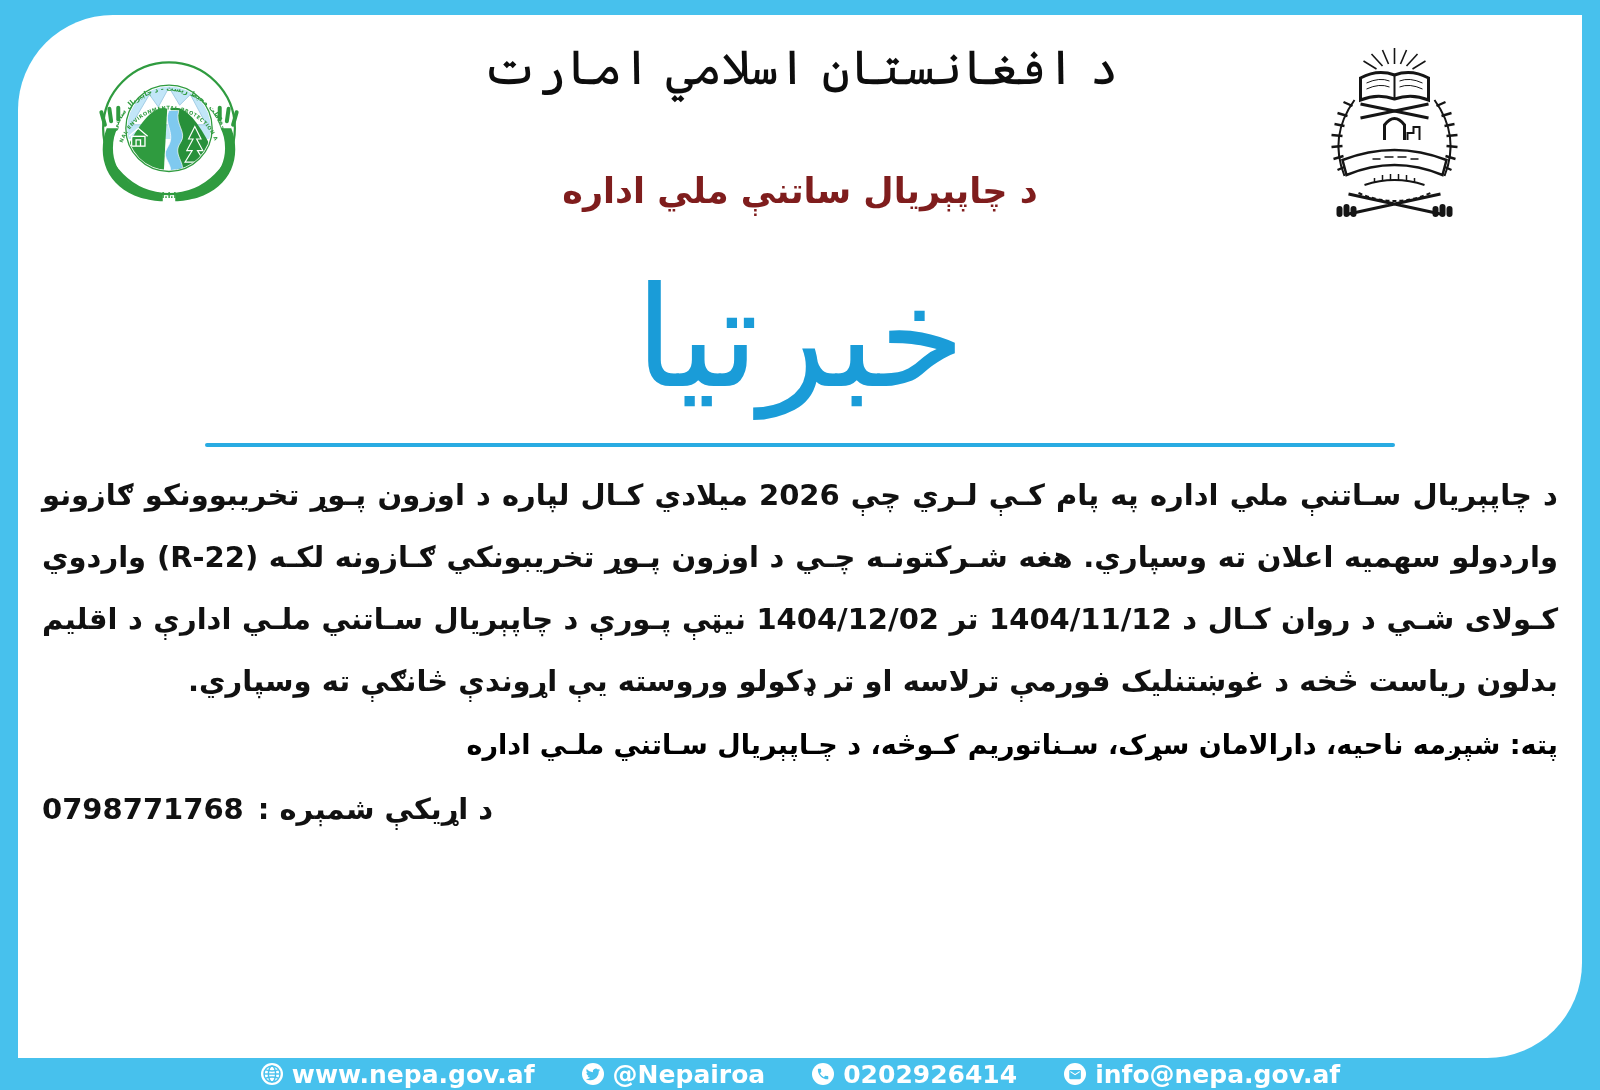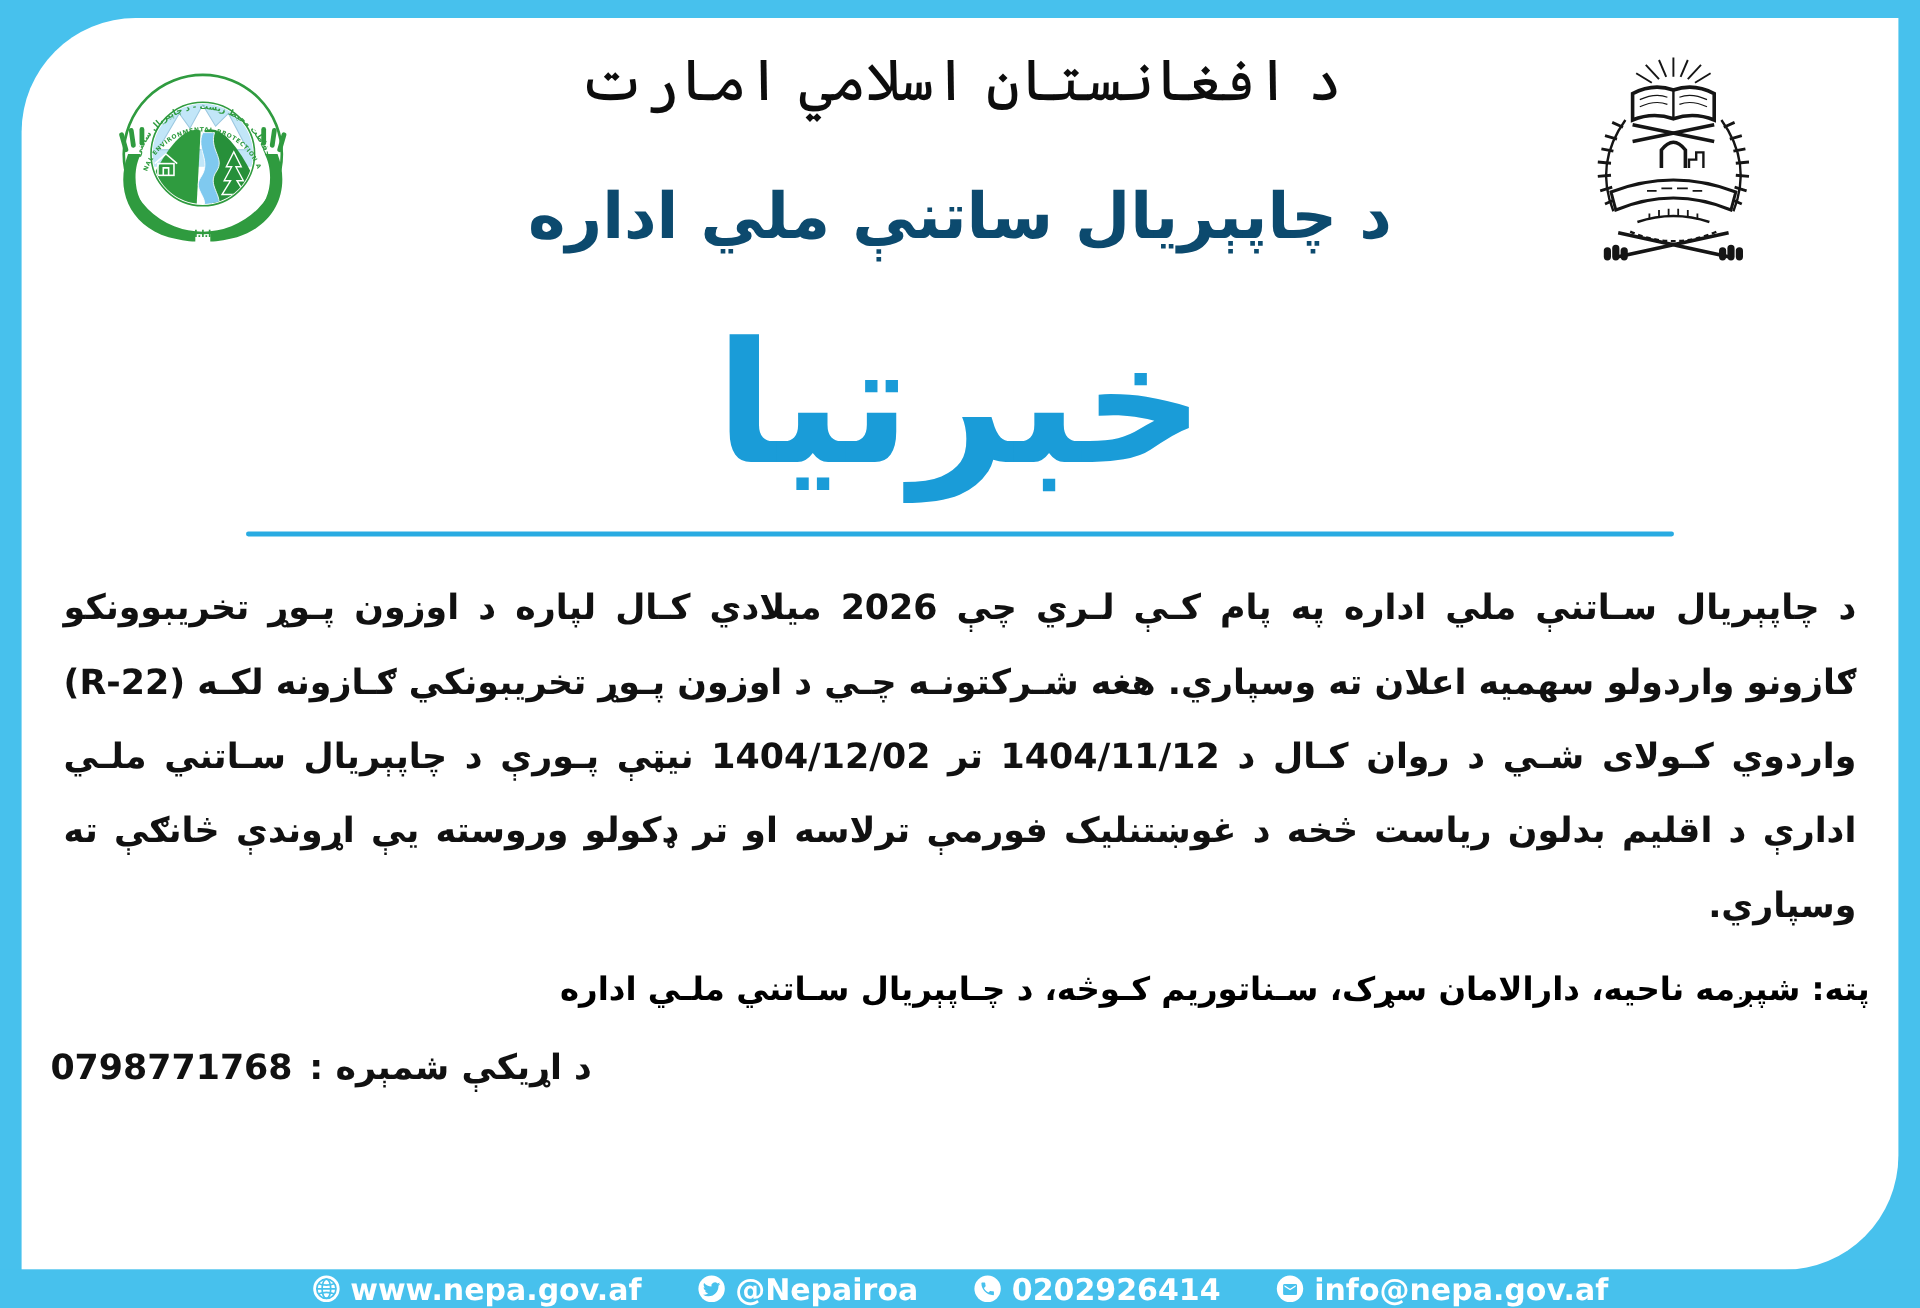--- a/index.html
+++ b/index.html
@@ -14,38 +14,38 @@
   }
   
   .logo{position:absolute;left:80px;top:50px;width:178px;height:178px;}
   .emblem{position:absolute;left:1312px;top:42px;width:165px;height:185px;}
   .callig{
     position:absolute;left:0;right:0;top:34px;text-align:center;
     direction:rtl;font-size:48px;font-weight:normal;color:#0d0d0d;line-height:66px;
     font-family:"DejaVu Serif","Liberation Serif",serif;
   }
   .agency{
-    position:absolute;left:0;right:0;top:150px;text-align:center;
-    direction:rtl;font-size:53px;font-weight:bold;color:#0c4a6e;line-height:62px;
+    position:absolute;left:0;right:0;top:160px;text-align:center;
+    direction:rtl;font-size:35px;font-weight:bold;color:#7f1d1d;line-height:62px;
   }
   .notice-title{
     position:absolute;left:0;right:0;top:238px;text-align:center;
-    direction:rtl;font-size:140px;font-weight:bold;color:#1A9CD8;line-height:200px;
+    direction:rtl;font-size:140px;font-weight:normal;color:#1A9CD8;line-height:200px;
   }
   .rule{
     position:absolute;top:443px;left:50%;transform:translateX(-50%);
     width:1190px;height:4px;background:#29ABE2;border-radius:2px;
   }
   
   .body-text{
     position:absolute;top:464px;left:42px;right:42px;
     direction:rtl;text-align:justify;color:#111111;
     font-size:29px;font-weight:bold;line-height:62px;
   }
-  .body-text p{margin:11px;}
+  .body-text p{margin:0;}
   .address-line{
     direction:rtl;text-align:right;color:#000000;
     font-size:27px;font-weight:bold;line-height:58px;margin-top:4px;
   }
   .phone-line{
     direction:rtl;text-align:left;color:#111111;
     font-size:29px;font-weight:bold;line-height:58px;margin-top:6px;
   }
   .phone-line .num{padding-right:14px;letter-spacing:1px;}
   

